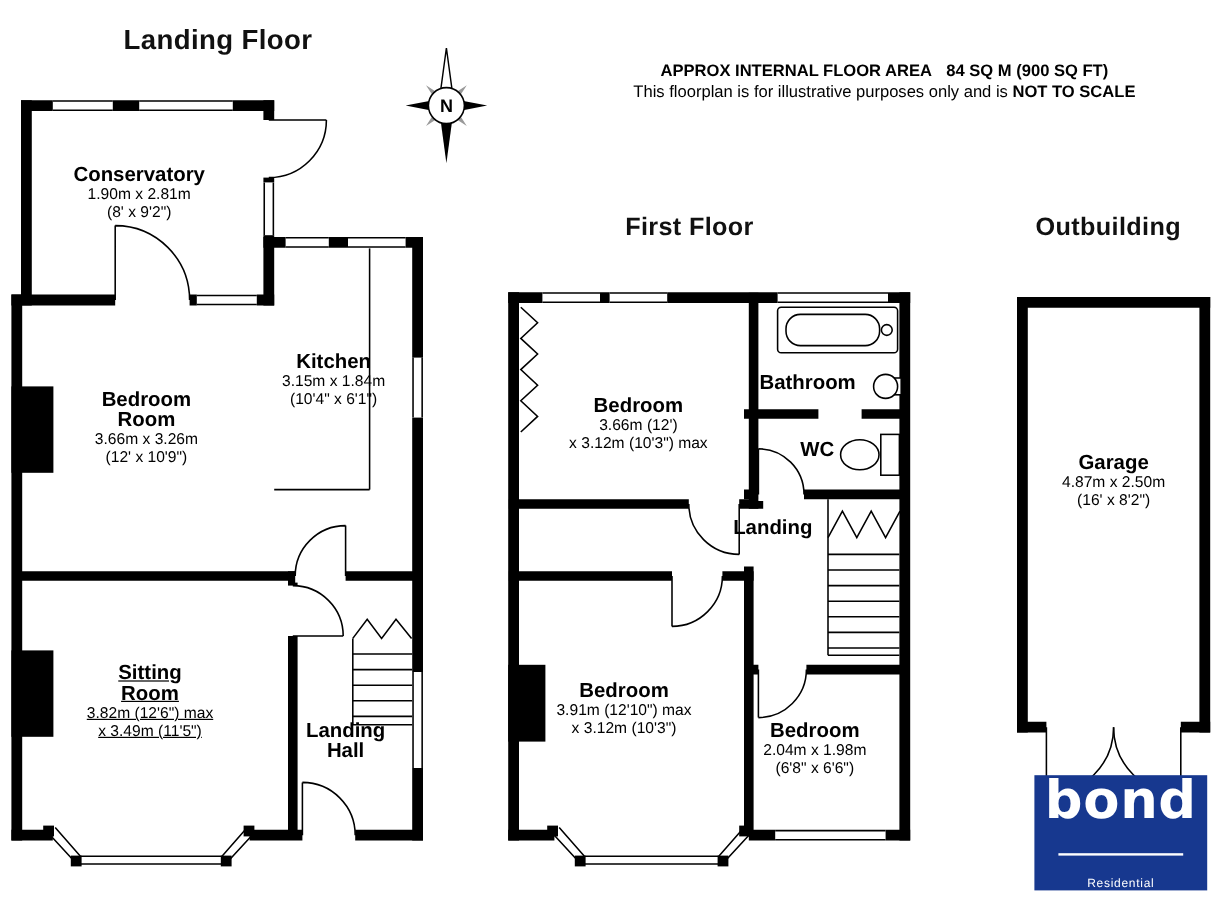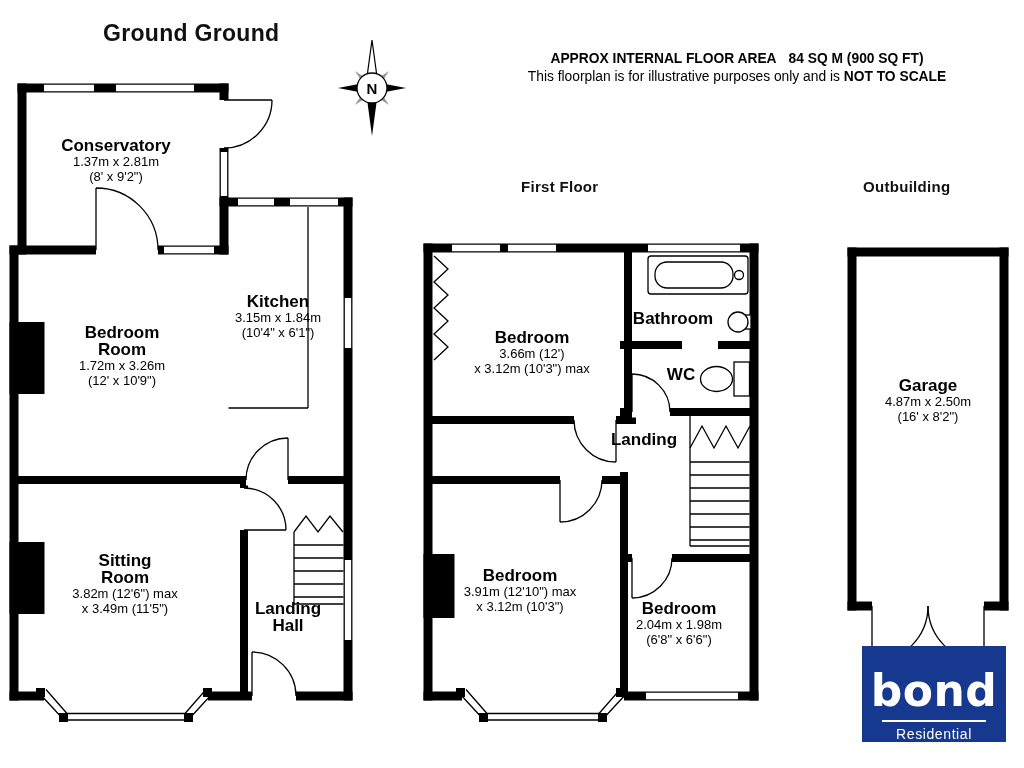--- a/index.html
+++ b/index.html
@@ -3,33 +3,33 @@
 <meta charset="utf-8">
 <style>
   html,body{margin:0;padding:0;}
   body{
     width:1024px;height:768px;position:relative;background:#fff;overflow:hidden;
     font-family:"Liberation Sans",sans-serif;color:#000;
   }
   svg{position:absolute;left:0;top:0;}
   .hdr{position:absolute;font-weight:bold;color:#111;letter-spacing:.3px;}
   .hdr-main{font-size:23px;}
-  .hdr-sub{font-size:15px;}
+  .hdr-sub{font-size:21px;}
   .room-label{position:absolute;transform:translateX(-50%);text-align:center;white-space:nowrap;}
   .rname{font-weight:bold;font-size:17px;line-height:17px;}
   .rdims{font-size:13px;line-height:13.5px;margin-top:1px;}
   .disc{position:absolute;left:452px;top:50px;width:570px;text-align:center;font-size:13.8px;line-height:17.5px;}
   .bold{font-weight:bold;}
   .gap{margin-left:12px;}
   .logo{position:absolute;left:862px;top:646px;width:144px;height:96px;background:#17388f;
-        display:flex;flex-direction:column;align-items:center;justify-content:flex-end;}
+        display:flex;flex-direction:column;align-items:center;justify-content:space-between;}
   .logo-brand{color:#fff;font-size:44px;font-weight:bold;line-height:1;letter-spacing:.5px;
               font-family:"DejaVu Sans",sans-serif;}
   .logo-rule{width:104px;height:2px;background:#fff;margin:7px 0 4px;}
-  .logo-sub{color:#fff;font-size:14px;letter-spacing:.6px;}
+  .logo-sub{color:#fff;font-size:10px;letter-spacing:.6px;}
   .wall{stroke:#000;stroke-width:9;fill:none;stroke-linecap:square;}
   .iwall{stroke:#000;stroke-width:8;fill:none;stroke-linecap:square;}
   .thin{stroke:#000;stroke-width:1.3;fill:none;}
   .open{fill:#fff;stroke:none;}
   .solid{fill:#000;stroke:none;}
   .fix{stroke:#000;stroke-width:1.3;fill:#fff;}
 </style>
 </head>
 <body>
 
@@ -192,53 +192,53 @@
     <polygon points="389,71 378,88 389,105 372,94 355,105 366,88 355,71 372,82" fill="#999"></polygon>
     <polygon points="338,88 372,81.5 372,94.5" fill="#000"></polygon>
     <polygon points="406,88 372,81.5 372,94.5" fill="#000"></polygon>
     <polygon points="372,40 378.5,88 365.5,88" fill="#fff" stroke="#000" stroke-width="1.2"></polygon>
     <polygon points="365.5,88 378.5,88 372,136" fill="#000"></polygon>
     <circle cx="372" cy="88" r="15" fill="#fff" stroke="#000" stroke-width="1.3"></circle>
     <text x="372" y="93.5" text-anchor="middle" font-size="15" font-weight="bold">N</text>
   </g>
 </svg>
 
-<div class="hdr hdr-main" style="left:103px;top:20px;">Ground Ground</div>
+<div class="hdr hdr-main" style="left:103px;top:20px;">Landing Floor</div>
 <div class="hdr hdr-sub" style="left:521px;top:178px;">First Floor</div>
 <div class="hdr hdr-sub" style="left:863px;top:178px;">Outbuilding</div>
 
 <div class="disc">
   <div class="bold">
     <span>APPROX INTERNAL FLOOR AREA</span><span class="gap">84 SQ M (900 SQ FT)</span>
   </div>
   <div>
     <span>This floorplan is for illustrative purposes only and is </span><span class="bold">NOT TO SCALE</span>
   </div>
 </div>
 
 <div class="room-label" style="left:116px;top:137px;">
   <div class="rname">Conservatory</div>
-  <div class="rdims">1.37m x 2.81m</div>
+  <div class="rdims">1.90m x 2.81m</div>
   <div class="rdims">(8' x 9'2")</div>
 </div>
 
 <div class="room-label" style="left:122px;top:324px;">
   <div class="rname">Bedroom</div>
   <div class="rname">Room</div>
-  <div class="rdims">1.72m x 3.26m</div>
+  <div class="rdims">3.66m x 3.26m</div>
   <div class="rdims">(12' x 10'9")</div>
 </div>
 
 <div class="room-label" style="left:278px;top:293px;">
   <div class="rname">Kitchen</div>
   <div class="rdims">3.15m x 1.84m</div>
   <div class="rdims">(10'4" x 6'1")</div>
 </div>
 
-<div class="room-label" style="left:125px;top:552px;">
+<div class="room-label" style="left:125px;top:552px;text-decoration:underline;">
   <div class="rname">Sitting</div>
   <div class="rname">Room</div>
   <div class="rdims">3.82m (12'6") max</div>
   <div class="rdims">x 3.49m (11'5")</div>
 </div>
 
 <div class="room-label" style="left:288px;top:600px;">
   <div class="rname">Landing</div>
   <div class="rname">Hall</div>
 </div>

